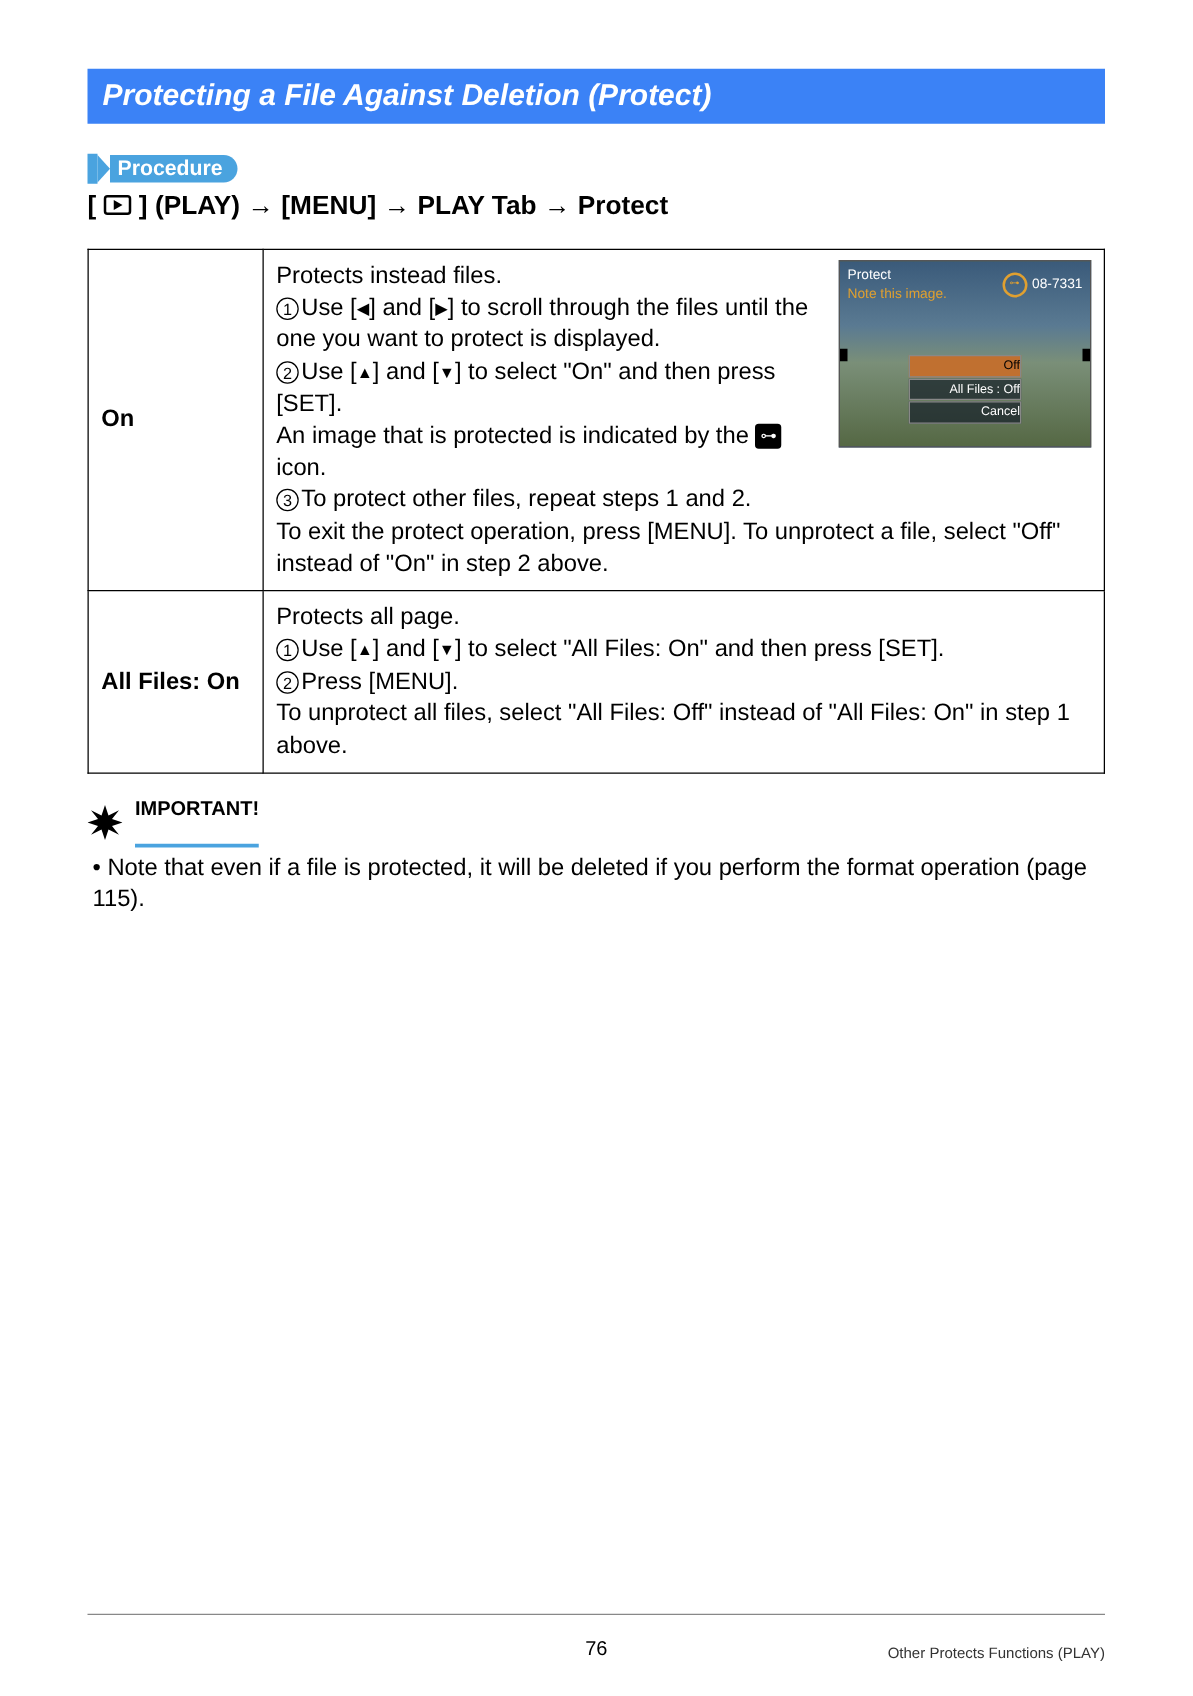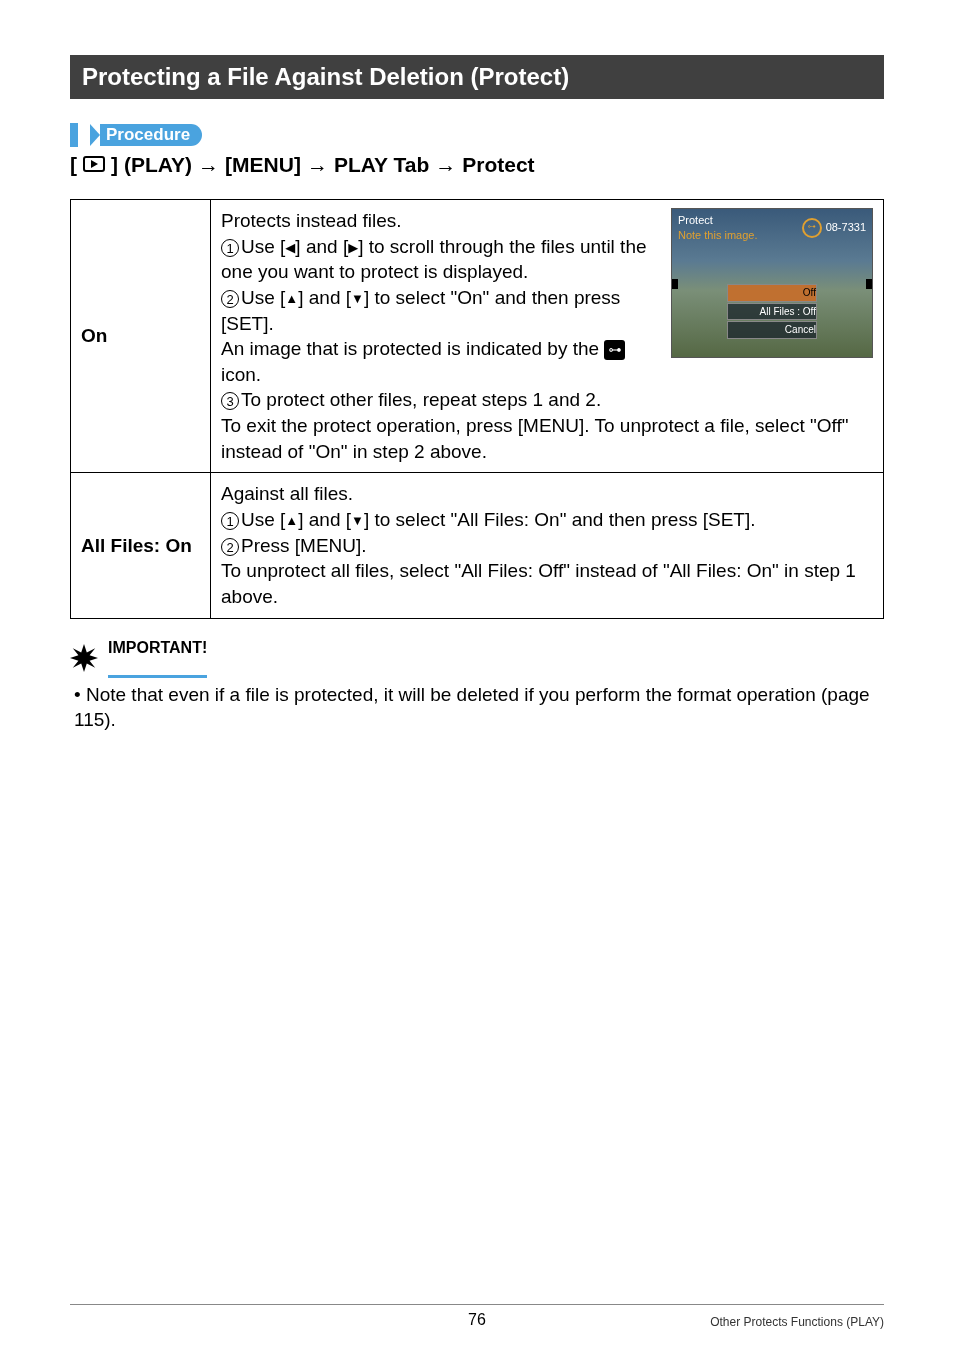--- a/index.html
+++ b/index.html
@@ -6,31 +6,32 @@
   html, body { margin: 0; padding: 0; }
   body {
     width: 954px;
     height: 1357px;
     font-family: Arial, Helvetica, sans-serif;
     color: #000;
     position: relative;
     padding: 55px 70px 0 70px;
   }
   .section-bar {
-    background: #404040;
+    background: #3b82f6;
     color: #fff;
     font-size: 24px;
     font-weight: bold;
     padding: 8px 12px;
+    font-style: italic;
     margin-bottom: 24px;
   }
   .procedure-row {
     display: flex;
     align-items: center;
-    gap: 12px;
+    gap: 0;
     margin-bottom: 6px;
   }
   .procedure-tick {
     width: 8px;
     height: 24px;
     background: #4aa3df;
   }
   .procedure-pill {
     display: flex;
     align-items: center;
@@ -178,21 +179,21 @@
     font-size: 19px;
     line-height: 1.35;
     margin-left: 4px;
   }
   .footer {
     position: absolute;
     bottom: 28px;
     left: 70px;
     right: 70px;
     border-top: 1px solid #888;
-    padding-top: 10px;
+    padding-top: 23px;
     display: flex;
     justify-content: space-between;
     align-items: flex-end;
     font-size: 12px;
     color: #333;
   }
   .footer .pnum {
     position: absolute;
     left: 50%;
     transform: translateX(-50%);
@@ -274,21 +275,21 @@
       </div>
       <div>
         <span class="num-circ">3</span><span>To protect other files, repeat steps 1 and 2.</span>
       </div>
       <div>To exit the protect operation, press [MENU]. To unprotect a file, select "Off" instead of "On" in step 2 above.</div>
     </td>
   </tr>
   <tr>
     <td class="label">All Files: On</td>
     <td>
-      <div>Against all files.</div>
+      <div>Protects all page.</div>
       <div>
         <span class="num-circ">1</span><span>Use [</span><span class="tri">▲</span><span>] and [</span><span class="tri">▼</span><span>] to select "All Files: On" and then press [SET].</span>
       </div>
       <div>
         <span class="num-circ">2</span><span>Press [MENU].</span>
       </div>
       <div>To unprotect all files, select "All Files: Off" instead of "All Files: On" in step 1 above.</div>
     </td>
   </tr>
 </tbody>

